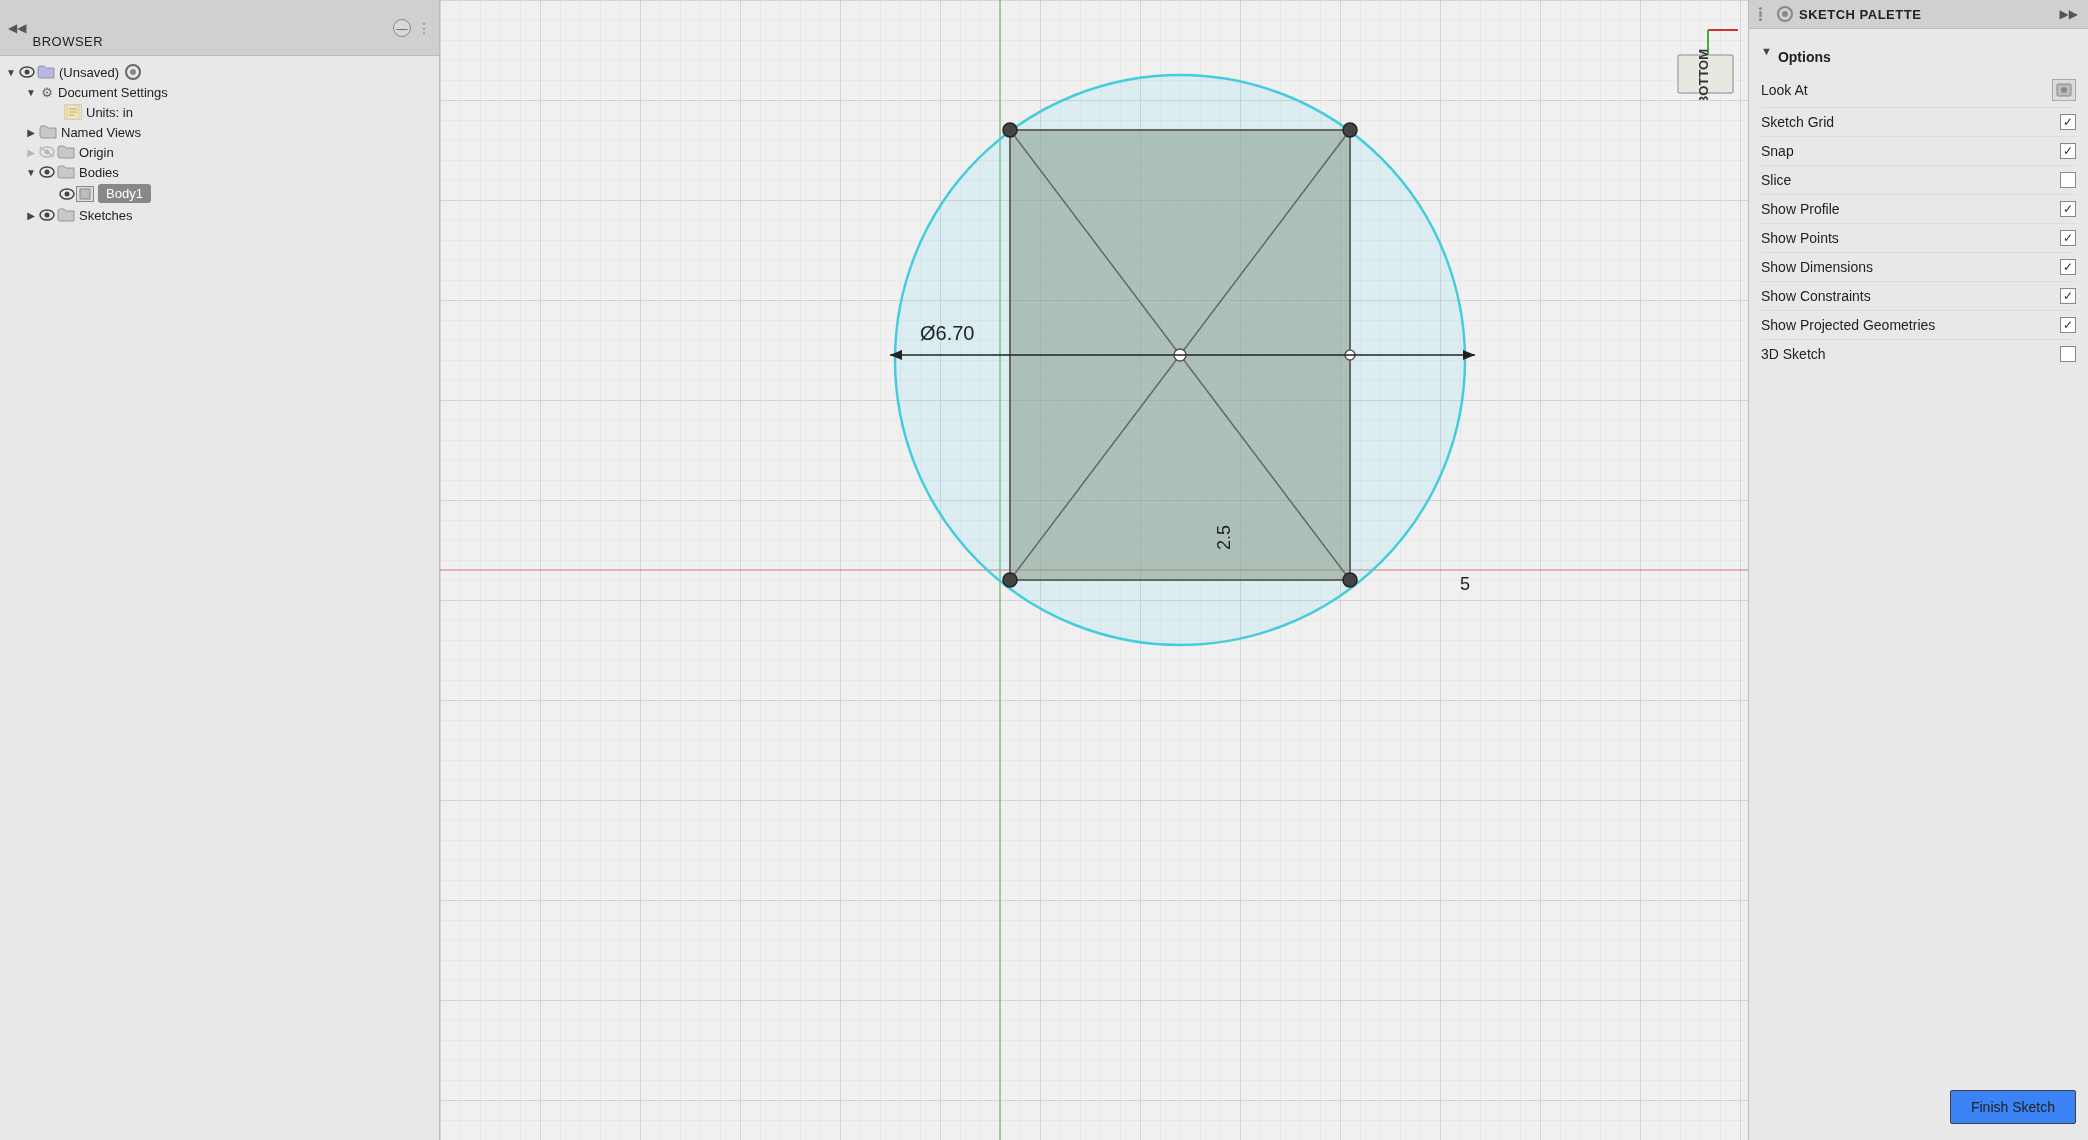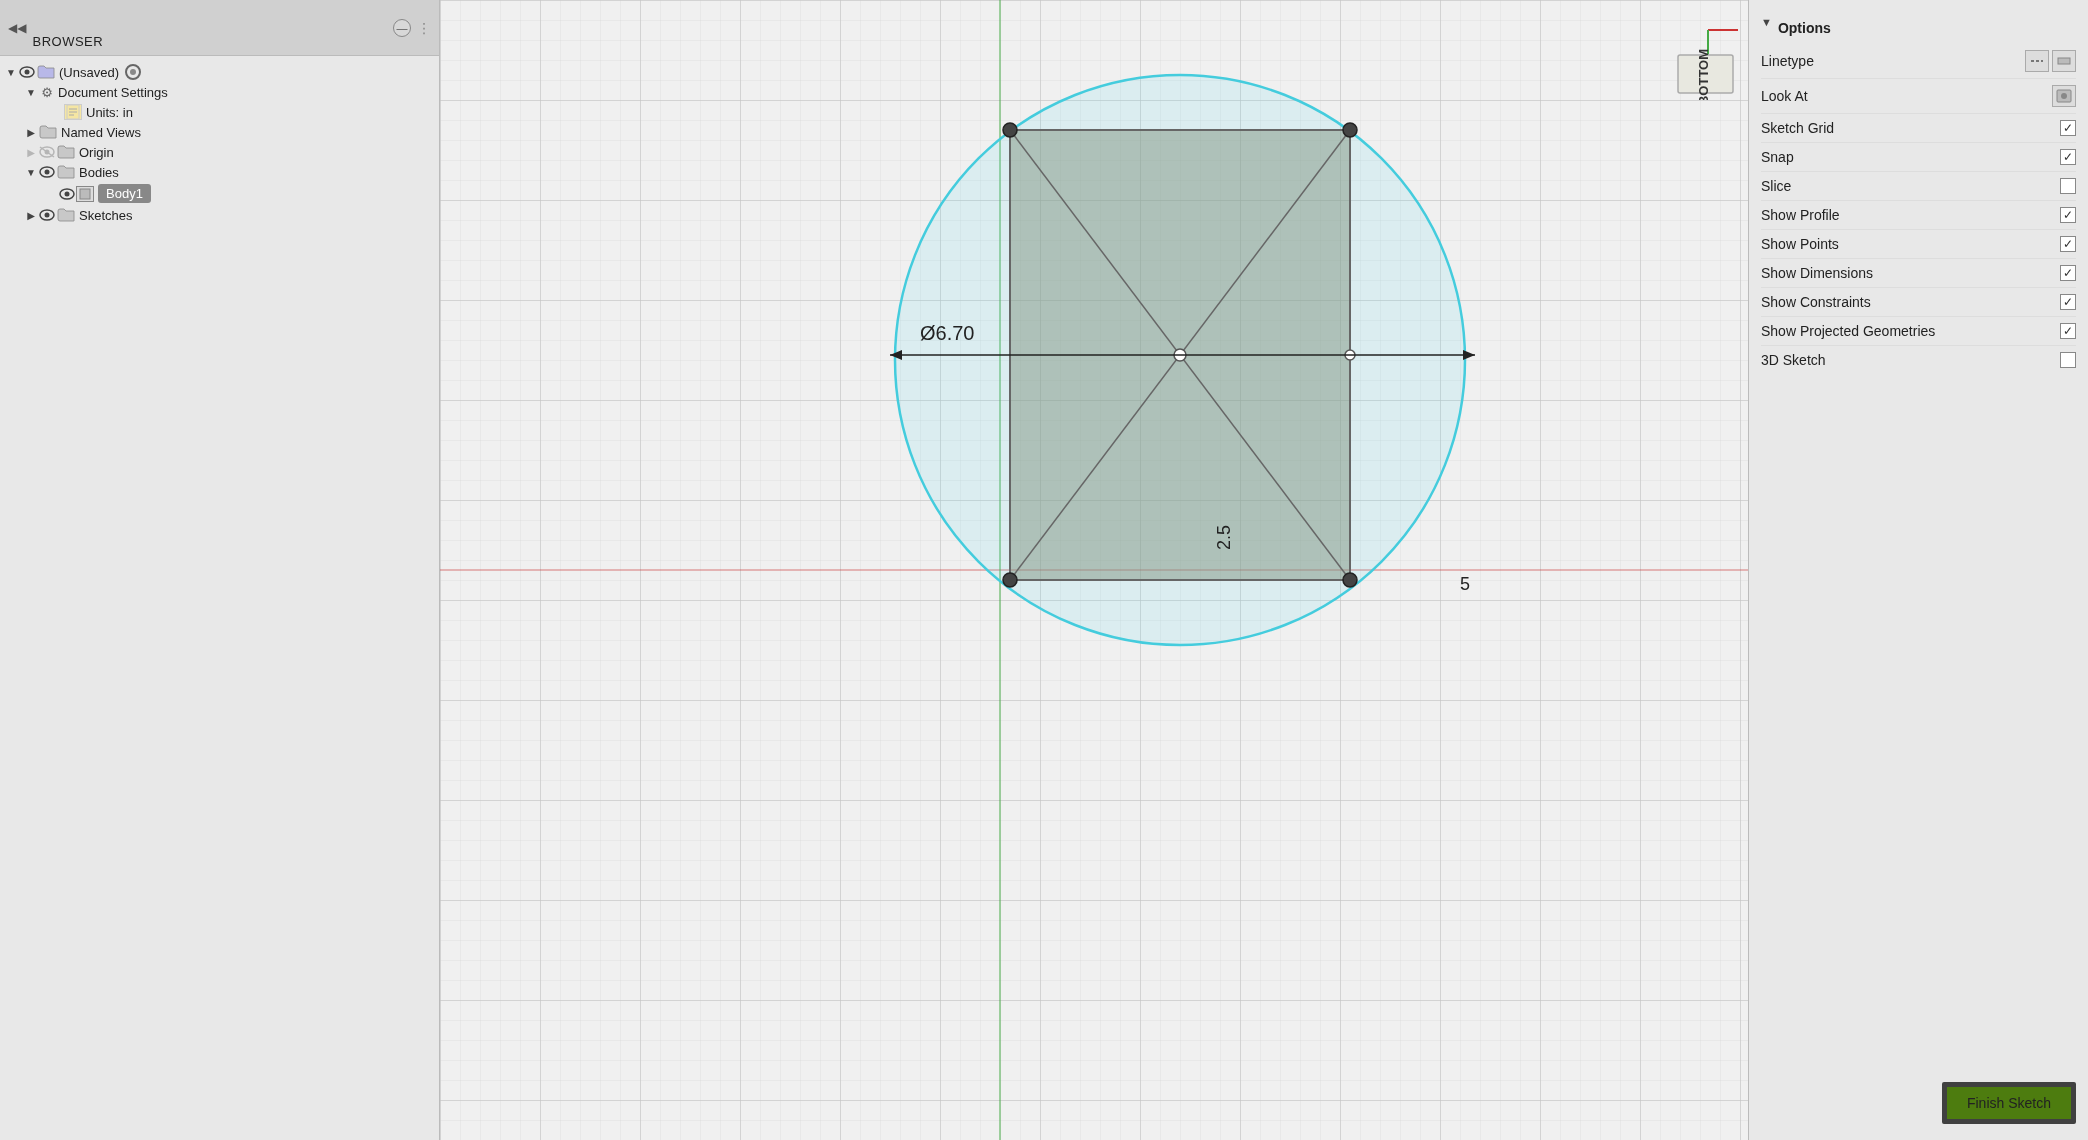--- a/index.html
+++ b/index.html
@@ -353,22 +353,22 @@
 
     
     .finish-sketch-container {
       margin-top: auto;
       padding: 16px 12px;
       display: flex;
       justify-content: flex-end;
     }
 
     .finish-sketch-btn {
-      background: #4d7c0f;
-      border: 5px solid #404040;
+      background: #3b82f6;
+      border: 1px solid #404040;
       padding: 8px 20px;
       font-size: 14px;
       color: #222;
       cursor: pointer;
       border-radius: 2px;
     }
 
     
     .view-cube {
       position: absolute;
@@ -574,42 +574,40 @@
         <rect x="30" y="35" width="55" height="38" fill="#e8e8e0" stroke="#aaa" stroke-width="1.5" rx="2"></rect>
 
         <text x="57" y="60" font-size="13" font-family="Arial" font-weight="bold" fill="#333" text-anchor="middle" transform="rotate(-90, 57, 57)">BOTTOM</text>
       </svg>
     </div>
 
   </div>
 
   <div class="palette-panel">
 
+    <div class="palette-header">
+      <div class="palette-drag">
+        <div class="palette-drag-dot"></div>
+        <div class="palette-drag-dot"></div>
+        <div class="palette-drag-dot"></div>
+        <div class="palette-drag-dot"></div>
+      </div>
+      <div class="palette-icon">
+        <div class="palette-icon-inner"></div>
+      </div>
+      <span class="palette-title">SKETCH PALETTE</span>
+      <span class="palette-expand">▶▶</span>
+    </div>
 
     <div class="options-section">
       <div class="options-header">
         <span class="options-triangle">▼</span>
         <span class="options-title">Options</span>
       </div>
 
-      <div class="option-row">
-        <span class="option-label">Linetype</span>
-        <div class="option-controls linetype-icons">
-          <div class="linetype-btn">
-            <svg width="16" height="12" viewBox="0 0 16 12">
-              <path d="M2 6 L14 6" stroke="#555" stroke-width="1.5" stroke-dasharray="3,2"></path>
-            </svg>
-          </div>
-          <div class="linetype-btn">
-            <svg width="16" height="12" viewBox="0 0 16 12">
-              <rect x="2" y="3" width="12" height="6" fill="#bbb" stroke="#888" stroke-width="1"></rect>
-            </svg>
-          </div>
-        </div>
-      </div>
 
       <div class="option-row">
         <span class="option-label">Look At</span>
         <div class="option-controls">
           <div class="look-at-btn">
             <svg width="18" height="16" viewBox="0 0 18 16">
               <rect x="2" y="2" width="14" height="12" fill="#bbb" stroke="#888" stroke-width="1" rx="1"></rect>
               <circle cx="9" cy="8" r="3" fill="#888"></circle>
             </svg>
           </div>

